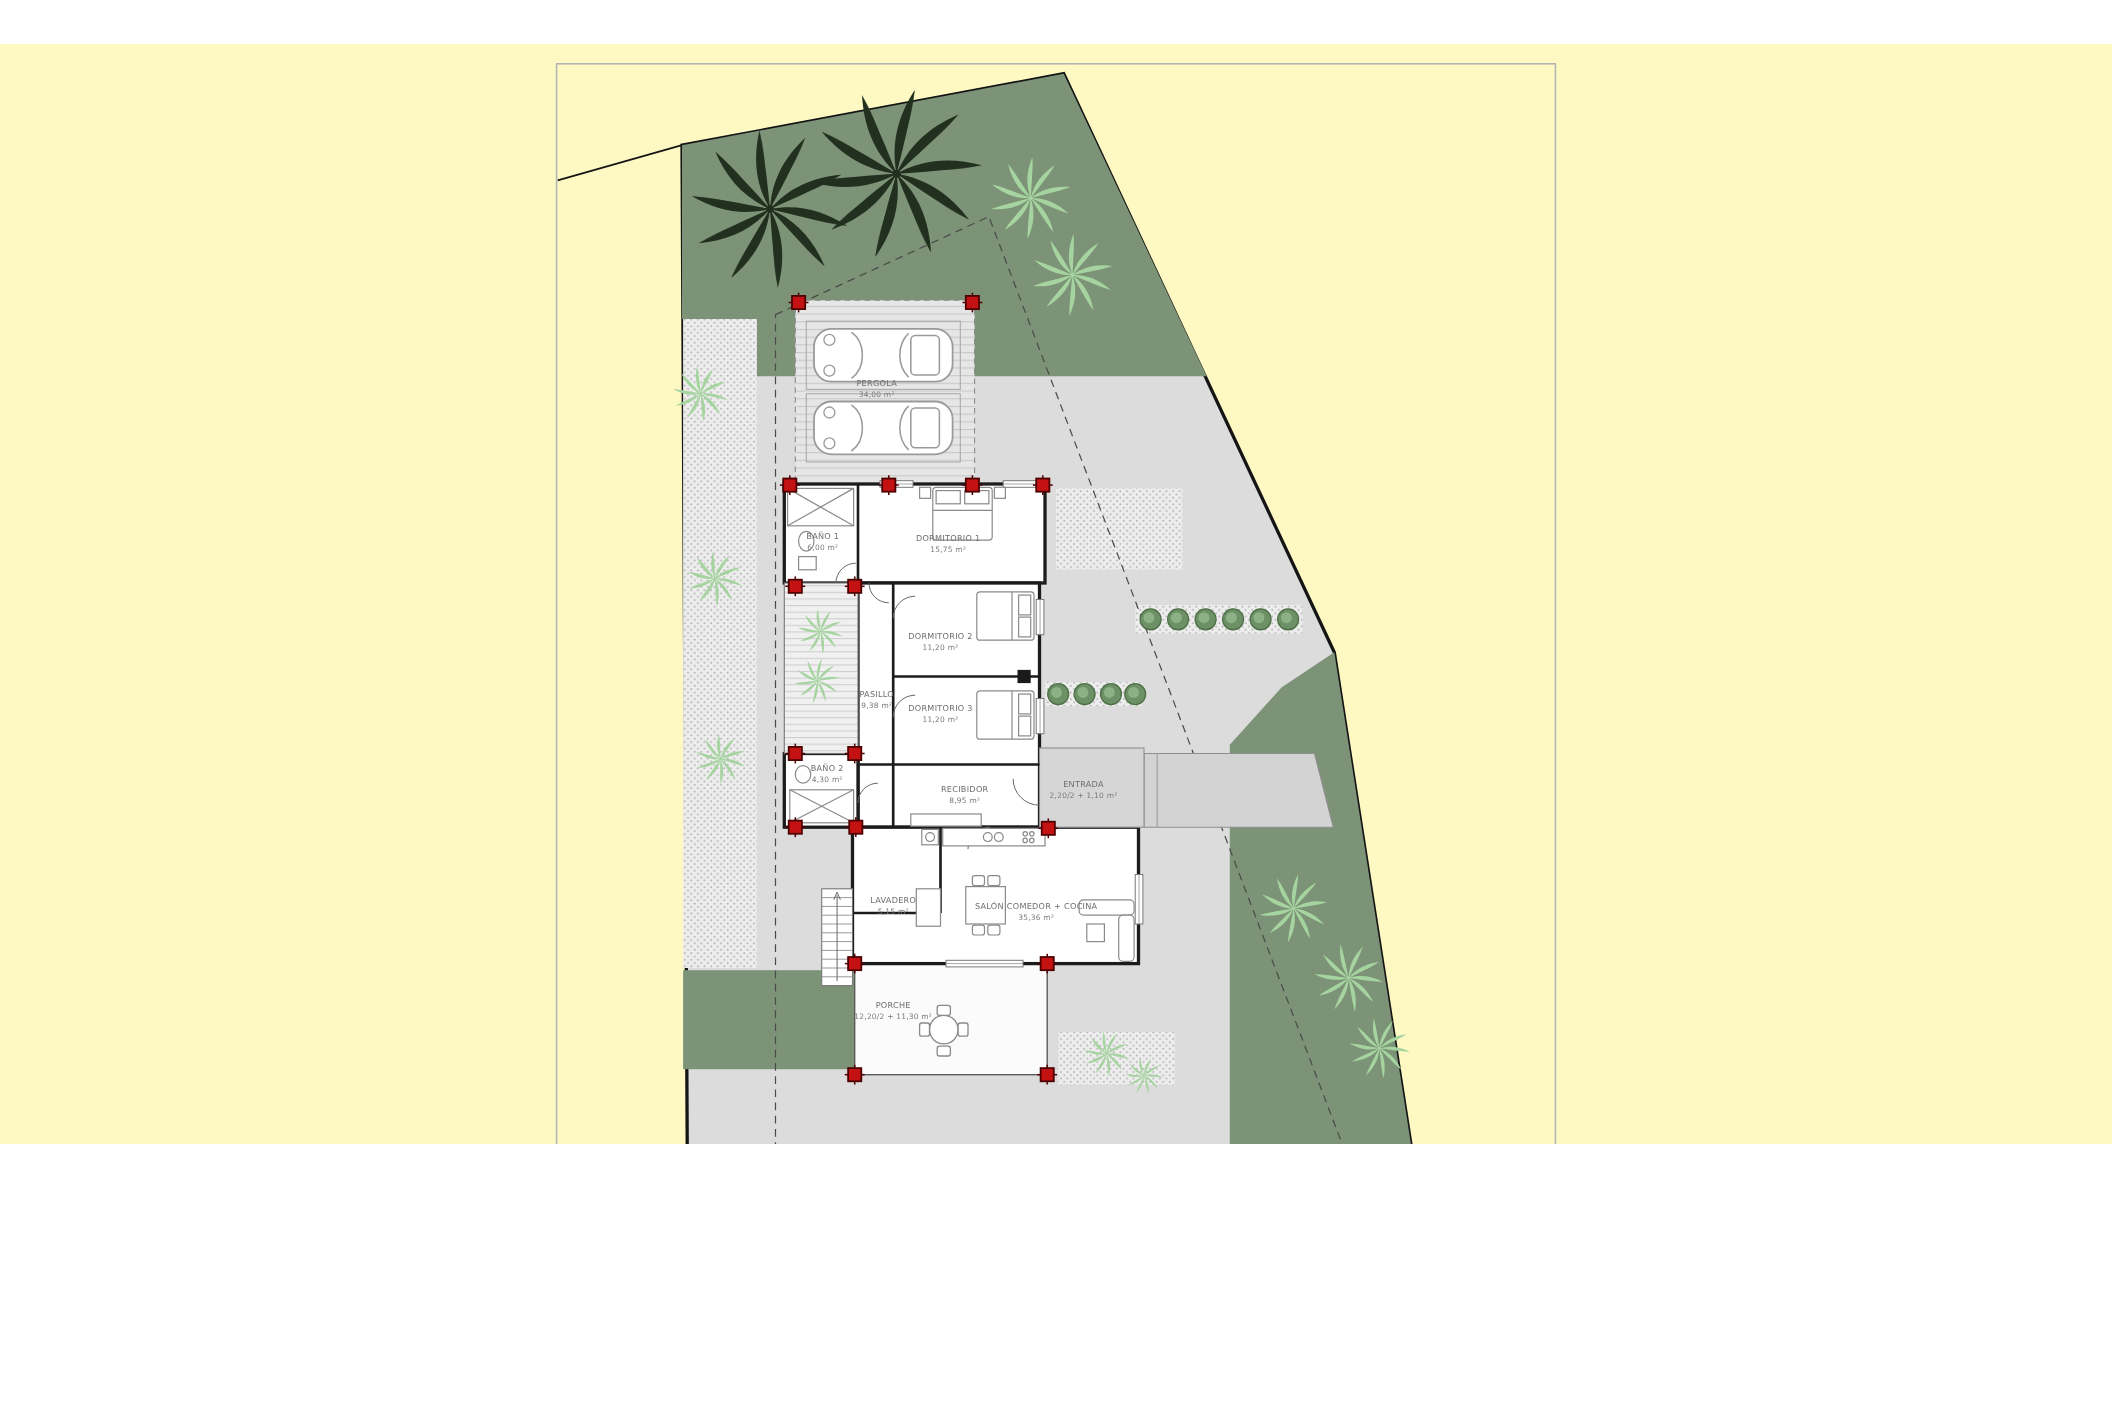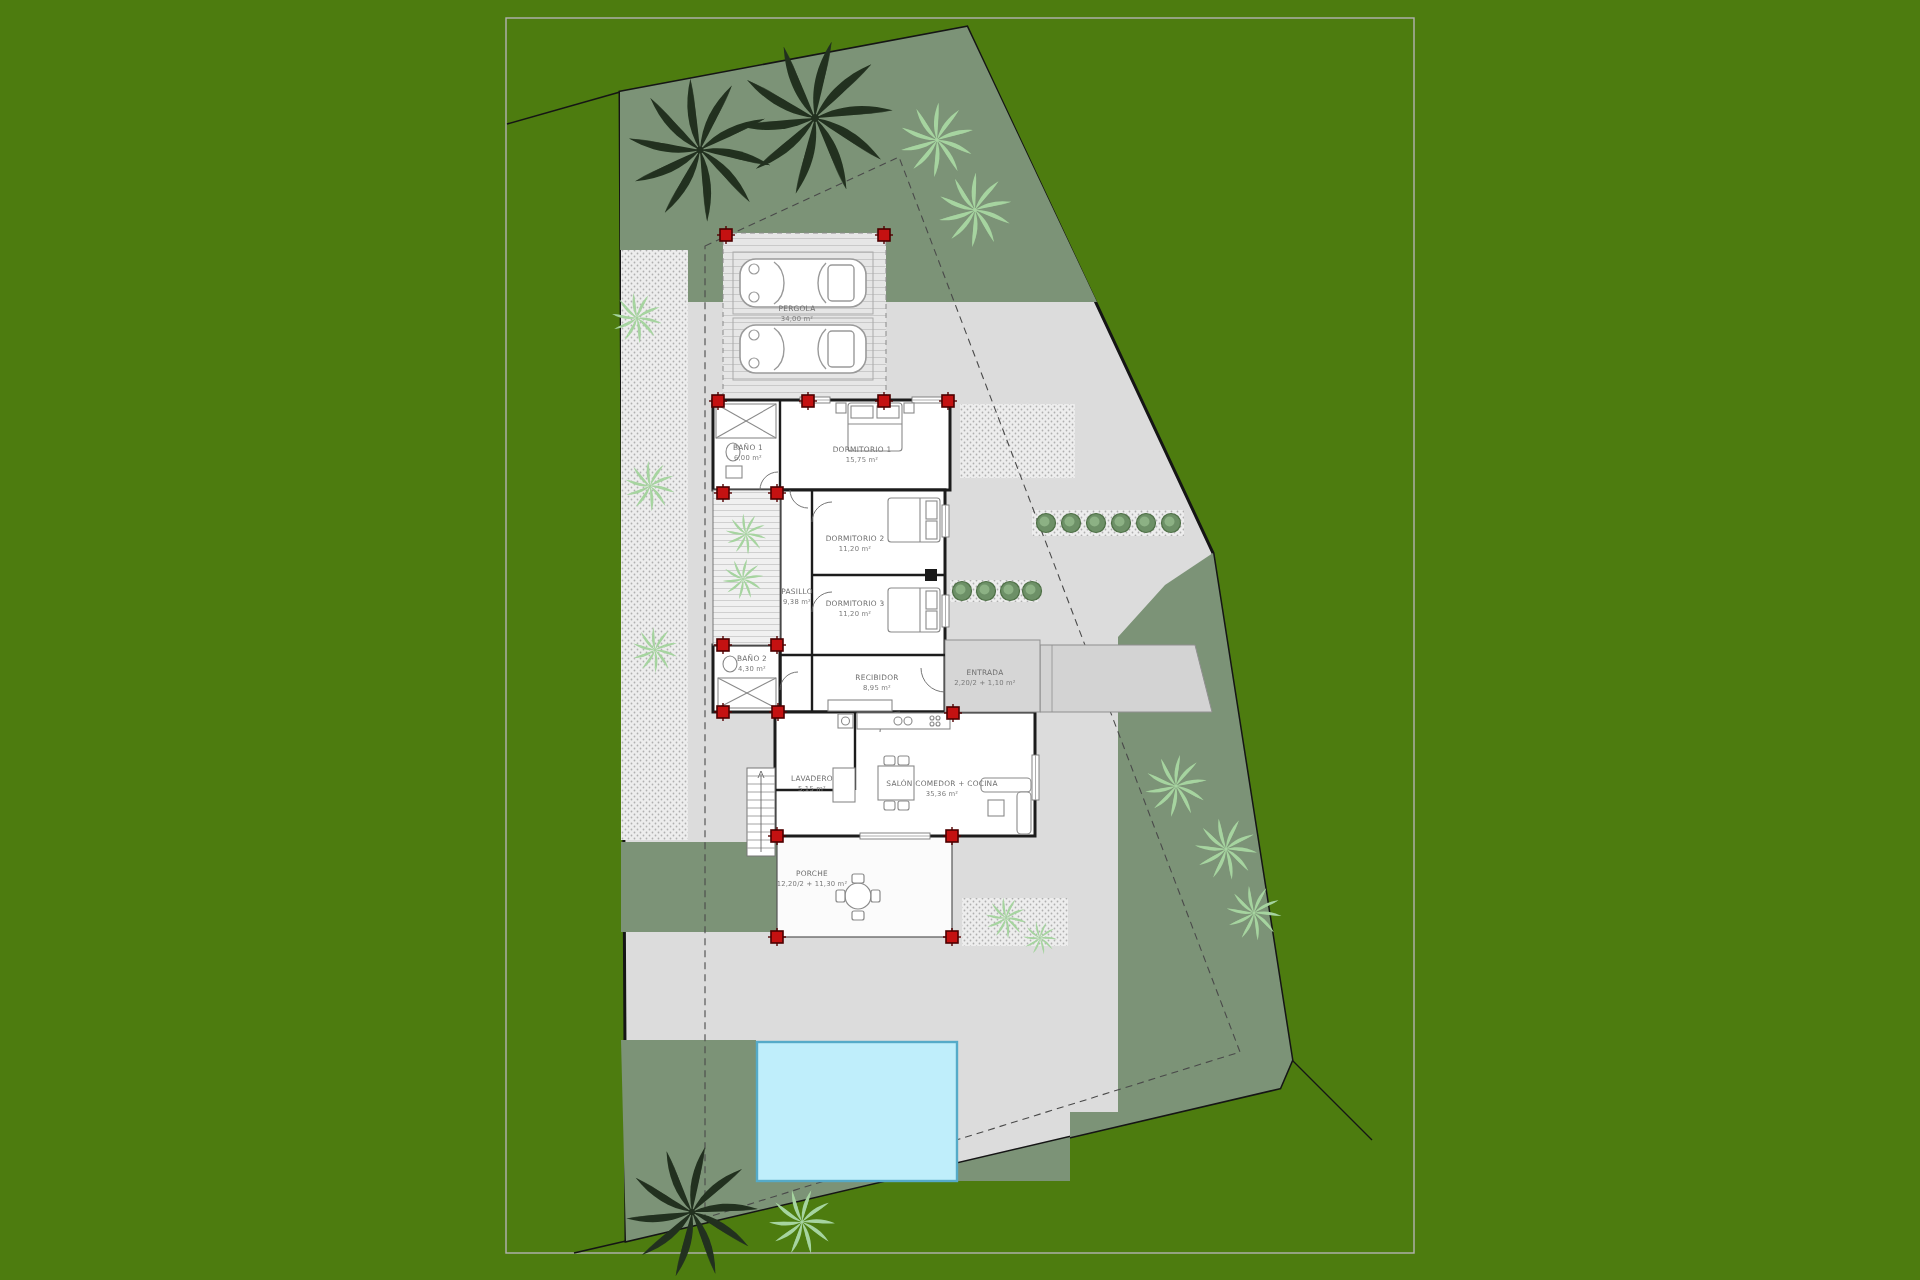--- a/index.html
+++ b/index.html
@@ -1,17 +1,17 @@
 <!DOCTYPE html>
 <html><head>
 <meta charset="utf-8">
 <style>
   html,body{margin:0;padding:0;background:#ffffff;}
   body{font-family:"DejaVu Sans","Liberation Sans",sans-serif;}
-  .stage{position:relative;width:1920px;height:1280px;background:#4d7c0f;overflow:hidden;}
+  .stage{position:relative;width:1920px;height:1000px;background:#fef9c3;overflow:hidden;margin-top:40px;}
   svg{display:block;}
   text.lbl{fill:#6f6f6f;font-size:7.4px;letter-spacing:.25px;text-anchor:middle;}
   text.lbl2{fill:#7a7a7a;font-size:6.8px;letter-spacing:.2px;text-anchor:middle;}
 </style>
 </head>
 <body>
 
 <div class="stage">
 <svg width="1920" height="1280" viewBox="0 0 1920 1280">
   <defs>

